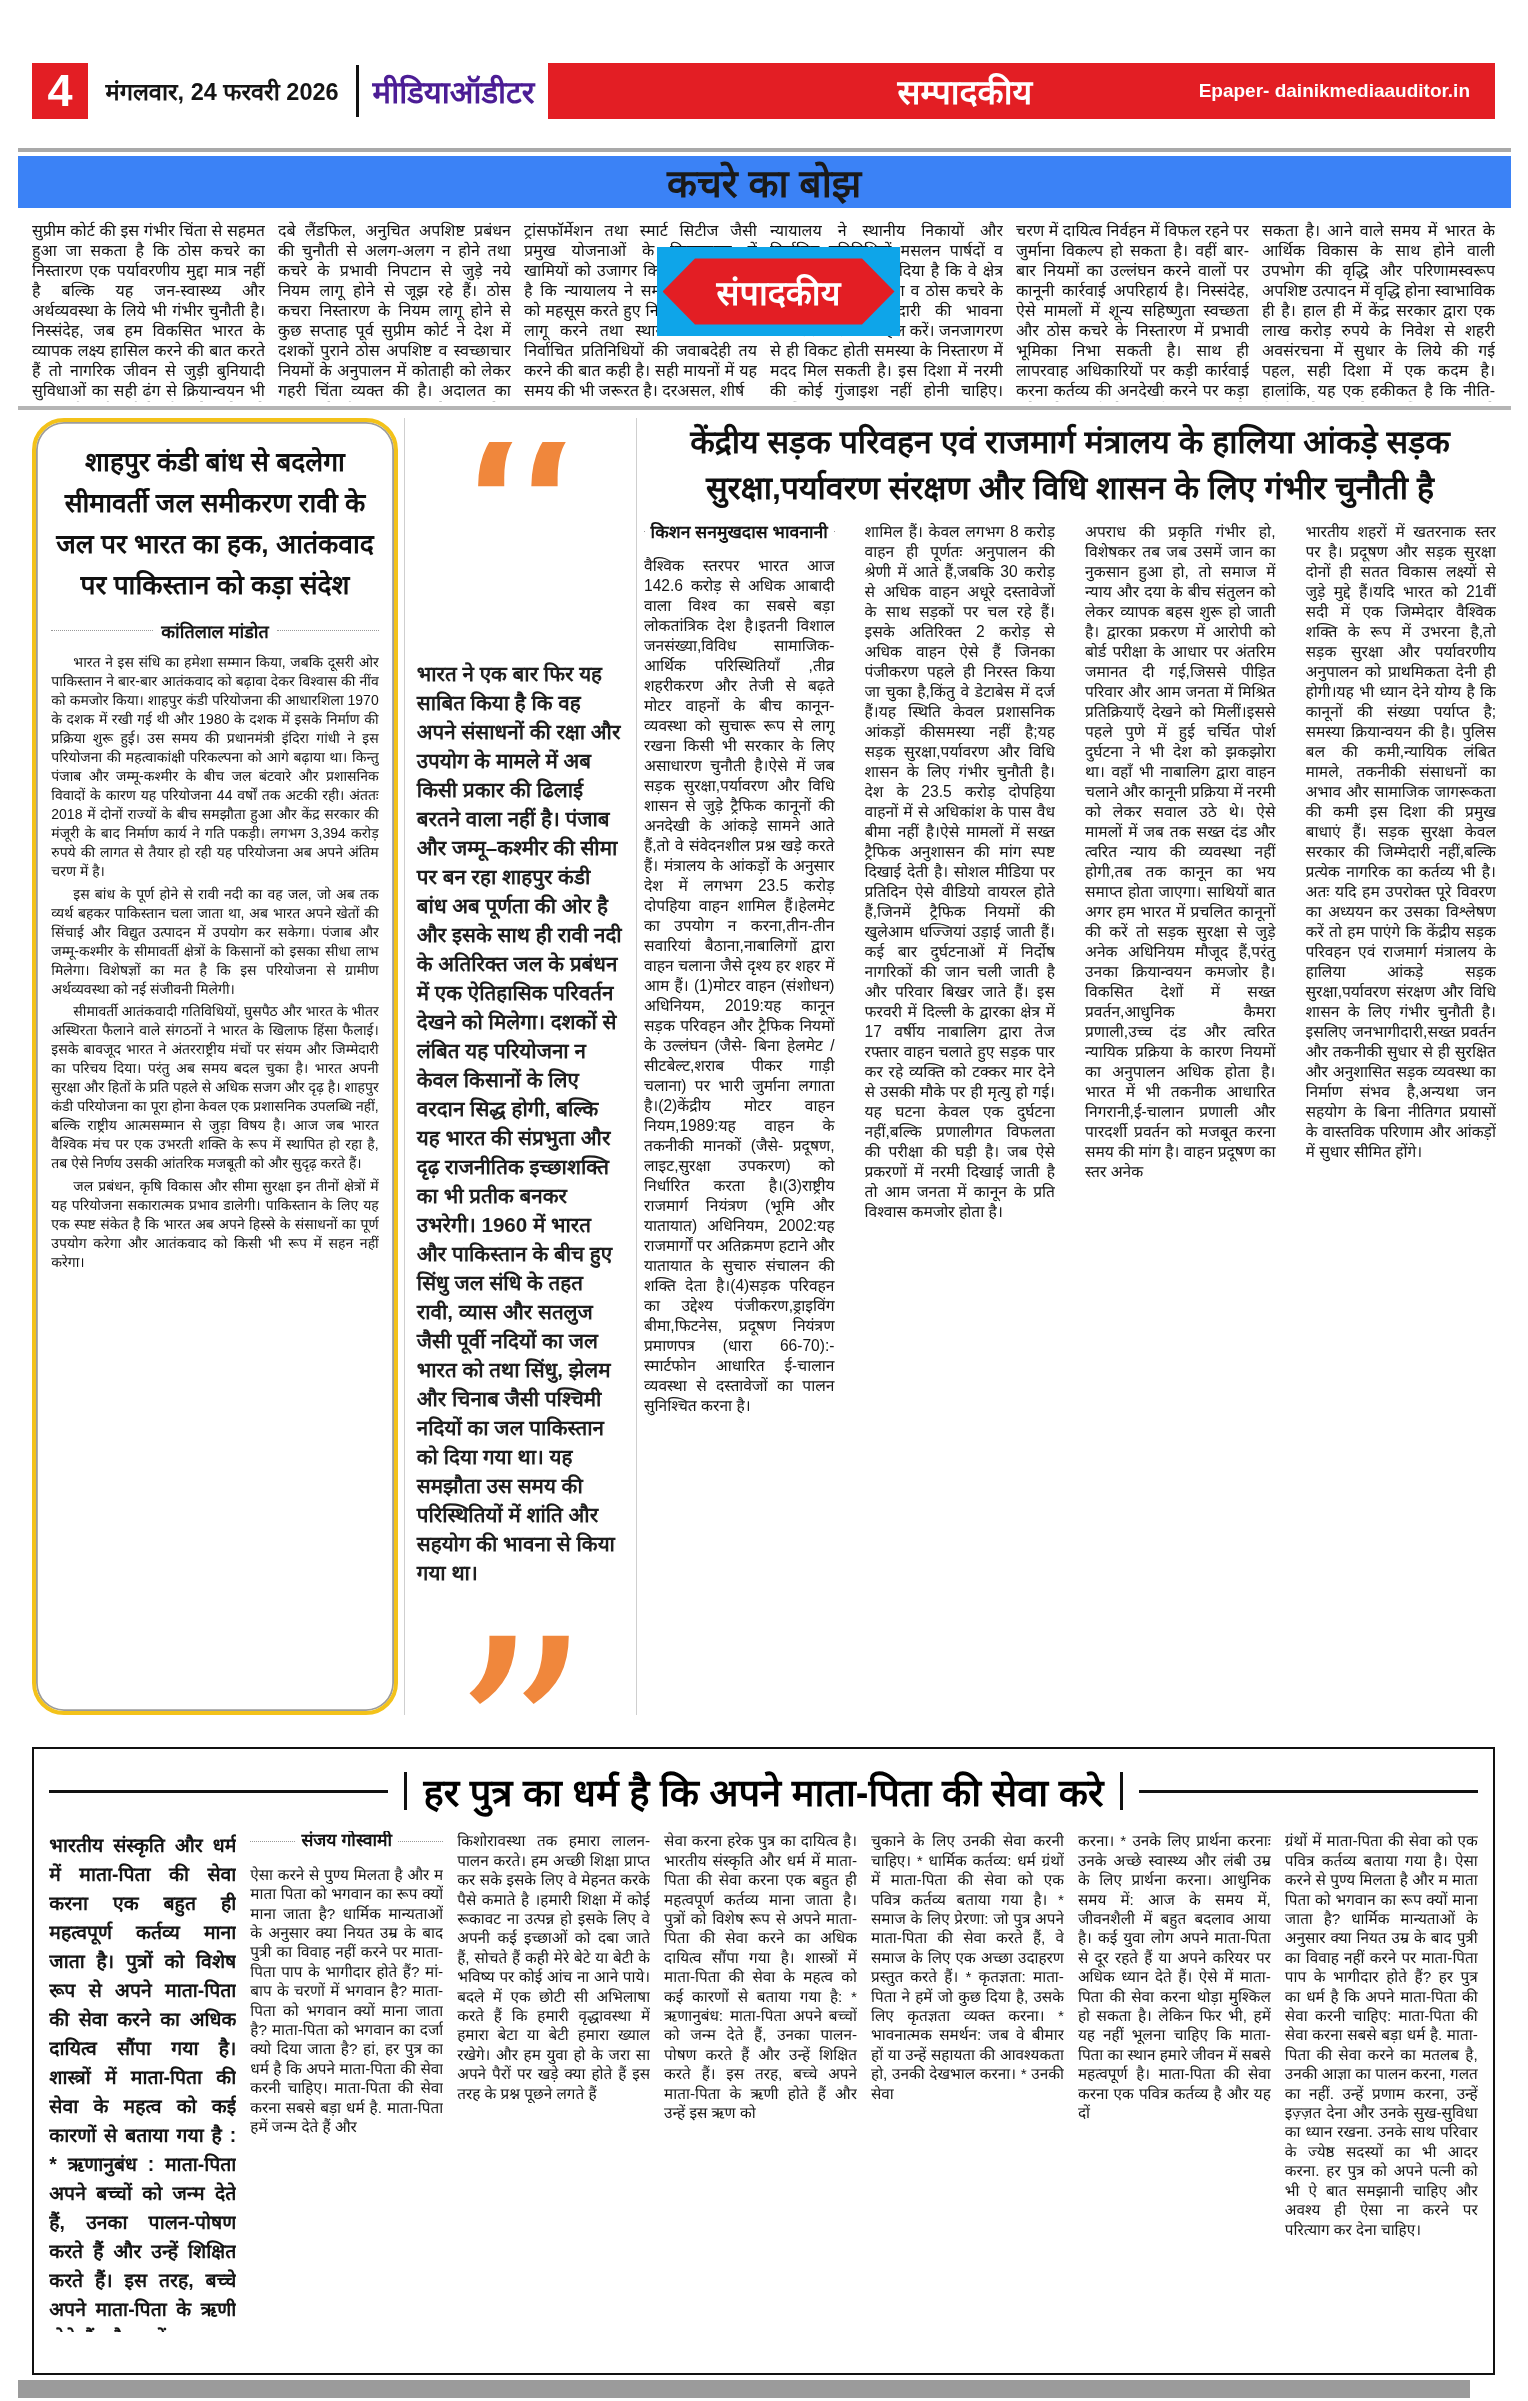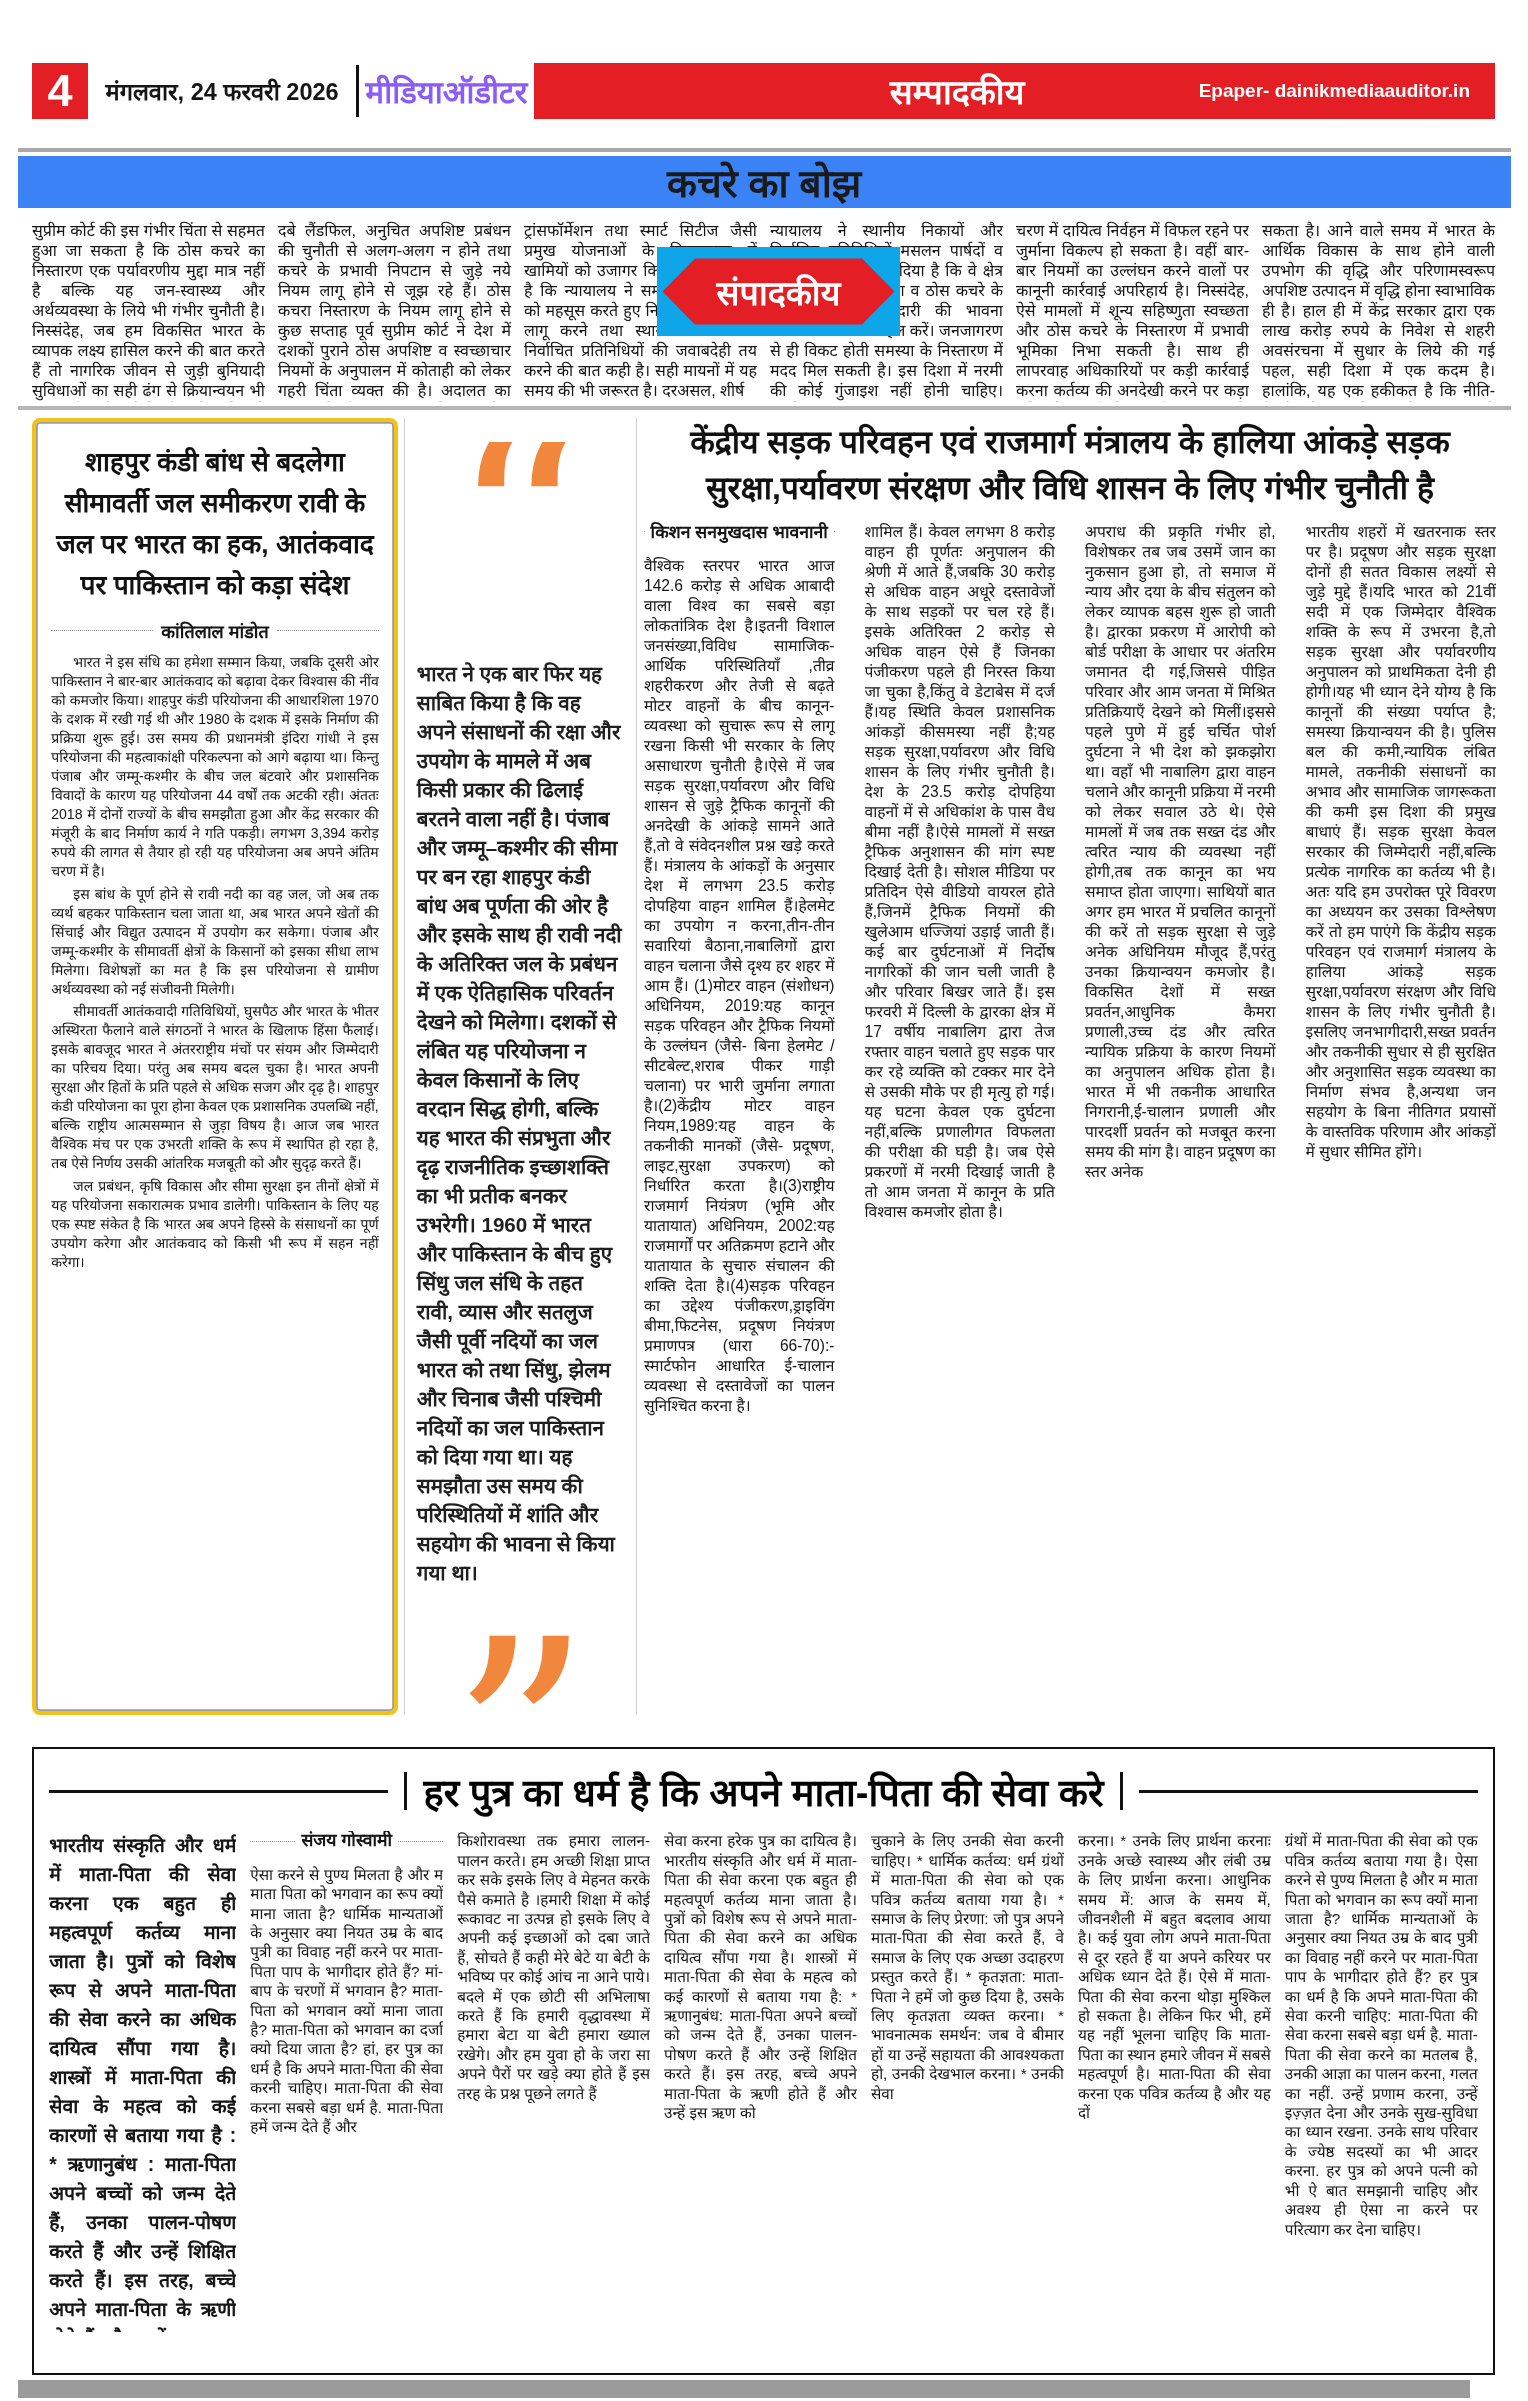--- a/index.html
+++ b/index.html
@@ -4,38 +4,38 @@
 <style>
   html,body{margin:0;padding:0;background:#ffffff;}
   .page{position:relative;width:1528px;height:2401px;background:#fff;overflow:hidden;
         font-family:"Liberation Sans","DejaVu Sans",sans-serif;color:#151515;}
   
   .hdr{position:absolute;left:32px;top:63px;width:1463px;height:56px;display:flex;align-items:stretch;}
   .pageno{width:56px;background:#e31e24;color:#fff;font-size:45px;font-weight:bold;
           display:flex;align-items:center;justify-content:center;flex:0 0 auto;}
   .hdate{font-size:23.5px;font-weight:bold;display:flex;align-items:center;padding:0 17.6px;white-space:nowrap;}
   .hdiv{width:2.4px;background:#111;margin:2.4px 0;flex:0 0 auto;}
-  .mast{color:#8b5cf6;font-size:31px;font-weight:bold;display:flex;align-items:center;padding:0 7px;white-space:nowrap;}
+  .mast{color:#4c1d95;font-size:31px;font-weight:bold;display:flex;align-items:center;padding:0 14px;white-space:nowrap;}
   .redbar{flex:1;background:#e31e24;color:#fff;position:relative;}
   .sect{position:absolute;left:44%;top:50%;transform:translate(-50%,-50%);font-size:34px;font-weight:bold;white-space:nowrap;}
   .epaper{position:absolute;right:25px;top:50%;transform:translateY(-50%);font-size:19px;font-weight:bold;white-space:nowrap;}
   
   .rule1{position:absolute;left:17.6px;width:1493px;top:148px;height:4.1px;background:#a9a9a9;}
   .tband{position:absolute;left:17.6px;width:1493px;top:156px;height:52px;background:#3b82f6;}
   .etitle{width:100%;text-align:center;font-size:39px;font-weight:800;line-height:55px;color:#1a1a1a;}
   .ecols{position:absolute;left:32px;width:1463px;top:221px;height:181px;display:flex;gap:13px;overflow:hidden;}
   .ecol{flex:1;font-size:16px;line-height:20px;text-align:justify;overflow:hidden;}
   .badge{position:absolute;left:657px;top:247px;width:243px;height:89px;background:#0ea5e9;
          display:flex;align-items:center;justify-content:center;}
   .badge-shape{width:232px;height:69px;background:#e31e24;color:#fff;display:flex;align-items:center;justify-content:center;
          font-size:34px;font-weight:bold;clip-path:polygon(0 50%,14% 2%,86% 2%,100% 50%,86% 98%,14% 98%);}
   .rule2{position:absolute;left:17.6px;width:1493px;top:406px;height:3.5px;background:#b5b5b5;}
   
   .dambox{position:absolute;left:32px;top:418px;width:366px;height:1297px;box-sizing:border-box;
-          border:4.7px solid #f3c21a;border-radius:8px;box-shadow:inset 0 0 0 1.8px #9c9c9c;
+          border:4.7px solid #f3c21a;border-radius:32px;box-shadow:inset 0 0 0 1.8px #9c9c9c;
           padding:17.6px 15.3px 11.8px;overflow:hidden;background:#fff;}
   .damhead{font-size:26.4px;line-height:1.55;font-weight:800;text-align:center;margin:2.4px 0 13px;color:#111;}
   .bylrow{display:flex;align-items:center;gap:8.2px;margin:3.5px 0 10.6px;}
   .bylrow .dots{flex:1;border-top:1.8px dotted #999;height:0;}
   .bylname{font-size:18px;font-weight:bold;white-space:nowrap;}
   .dambody p{font-size:14px;line-height:19px;text-align:justify;margin:0 0 3.5px;text-indent:22px;}
   
   .quotecol{position:absolute;left:404px;top:418px;width:233px;height:1297px;box-sizing:border-box;
             border-left:1.2px solid #cfcfcf;border-right:1.2px solid #cfcfcf;padding:23.5px 11.8px 11.8px;overflow:hidden;}
   .qmark{font-family:"DejaVu Serif","Liberation Serif",serif;color:#f0873c;text-align:center;overflow:hidden;}

